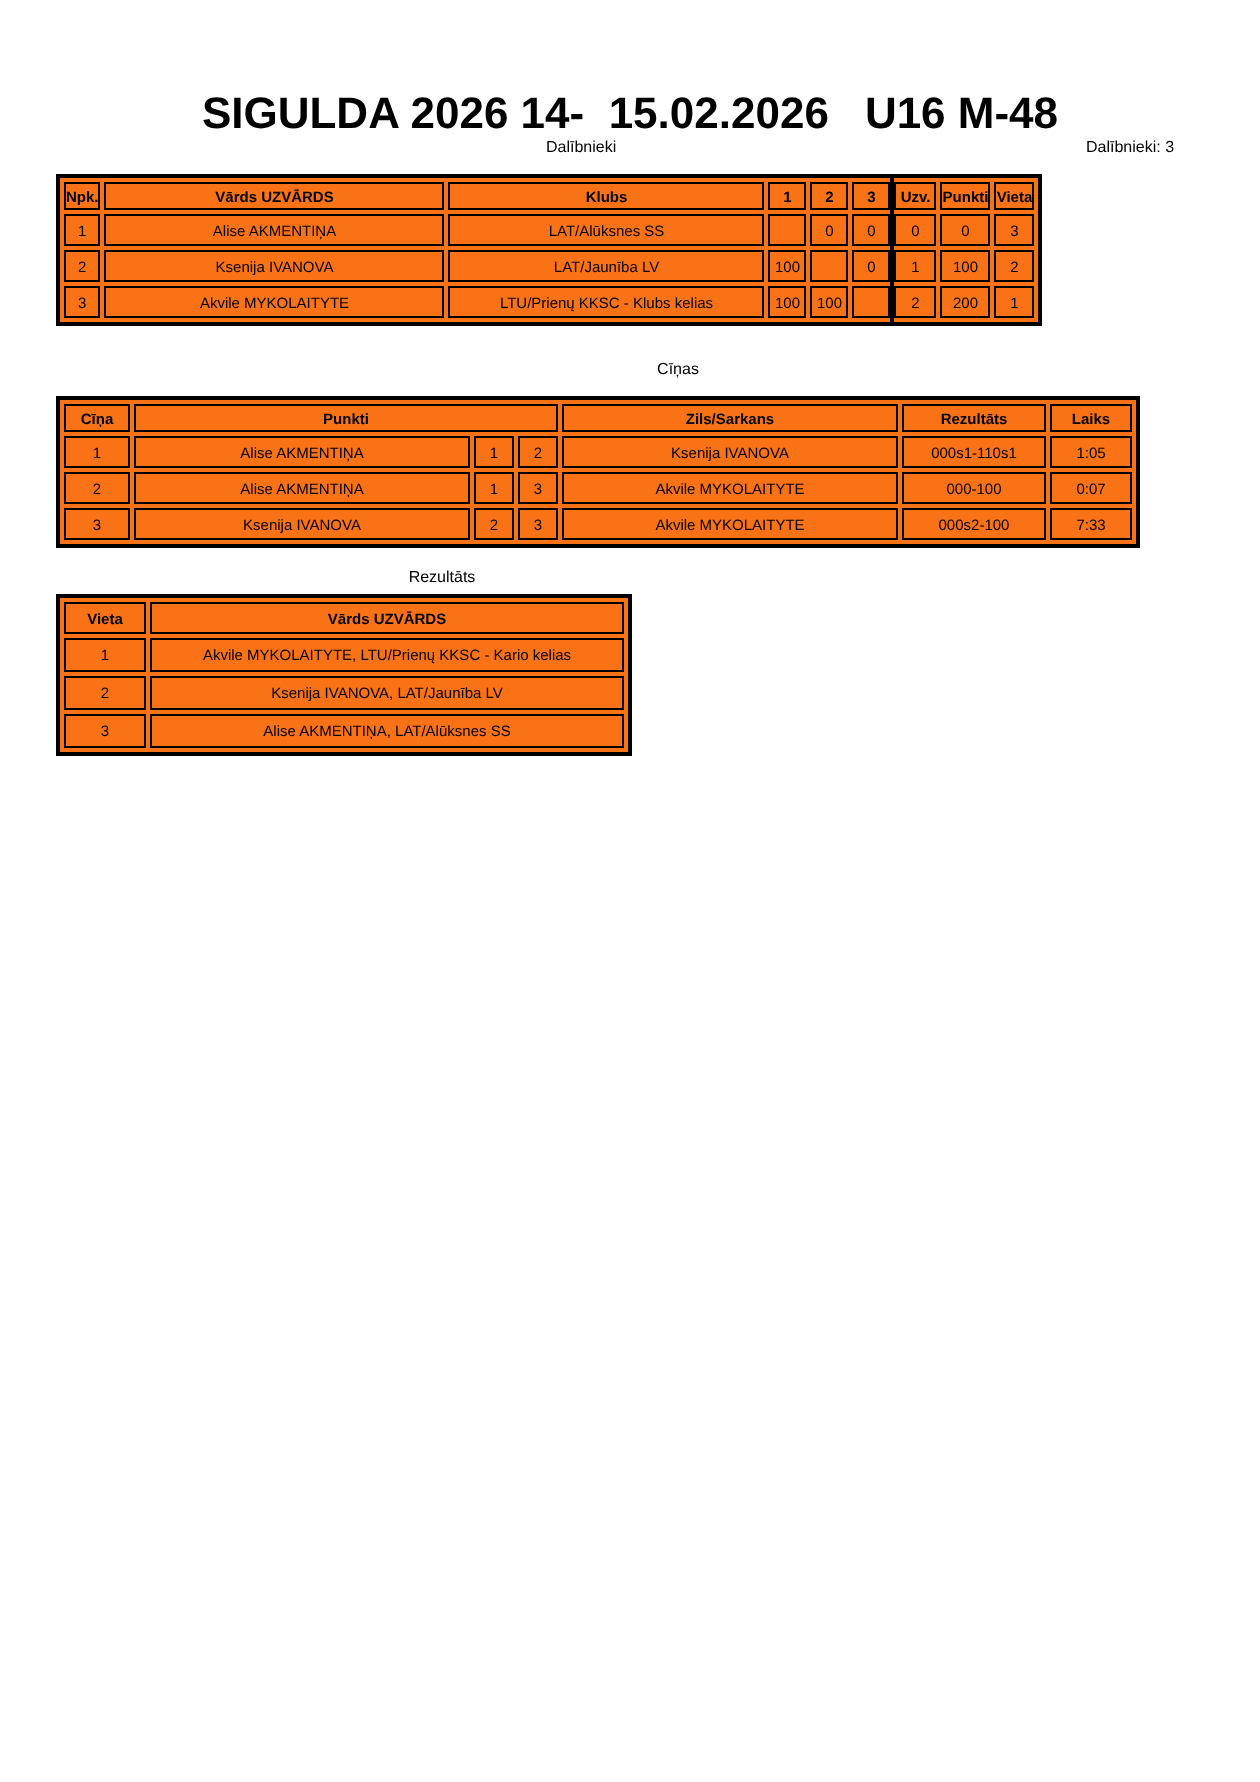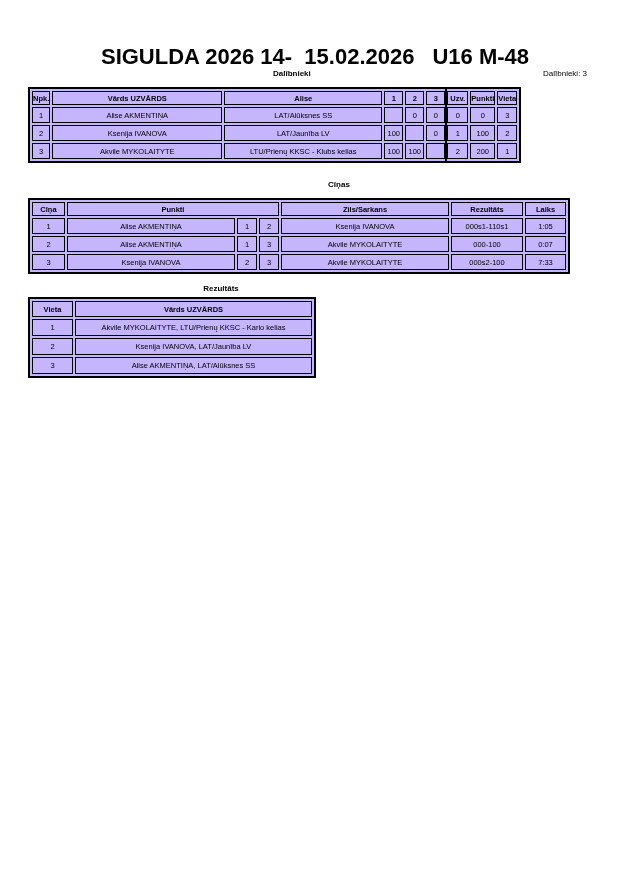--- a/index.html
+++ b/index.html
@@ -23,21 +23,21 @@
     gap: 18px;
     font-size: 22px;
     line-height: 22px;
     font-weight: bold;
     white-space: pre;
   }
   .sec-heading {
     position: absolute;
     font-size: 8px;
     line-height: 10px;
-    font-weight: bold;
+    font-weight: normal;
     padding-left: 40px;
   }
   .heading-participants { left: 233px; top: 69px; }
   .heading-fights  { left: 28px; top: 180px; width: 542px; text-align: center; }
   .heading-results { left: 28px; top: 284px; width: 306px; text-align: center; }
   .participants-count {
     position: absolute;
     left: 543px;
     top: 69px;
     width: 62px;
@@ -48,21 +48,21 @@
   .tbl-wrap { position: absolute; }
   .wrap-participants { left: 28px; top: 87px; }
   .wrap-fights       { left: 28px; top: 198px; }
   .wrap-results      { left: 28px; top: 297px; }
 
   table.sheet {
     border-collapse: separate;
     border-spacing: 2px;
     border: 2px solid #000;
     table-layout: fixed;
-    background: #c4b5fd;
+    background: #f97316;
   }
   table.sheet th, table.sheet td {
     box-sizing: border-box;
     border: 1px solid #000;
     font-size: 7.5px;
     padding: 0;
     text-align: center;
     vertical-align: middle;
     white-space: nowrap;
     overflow: hidden;
@@ -108,21 +108,21 @@
           <col style="width:19px">
           <col style="width:19px">
         <col style="width:21px">
           <col style="width:25px">
           <col style="width:20px">
       </colgroup>
       <tbody>
           <tr>
         <th>Npk.</th>
         <th>Vārds UZVĀRDS</th>
-        <th>Alise</th>
+        <th>Klubs</th>
         <th class="no-sides">1</th>
         <th class="no-sides">2</th>
         <th class="no-sides">3</th>
         <th class="no-sides">Uzv.</th>
         <th class="no-sides">Punkti</th>
         <th class="no-sides">Vieta</th>
       </tr>
       <tr>
         <td>1</td>
         <td class="cell-left">Alise AKMENTIŅA</td>

